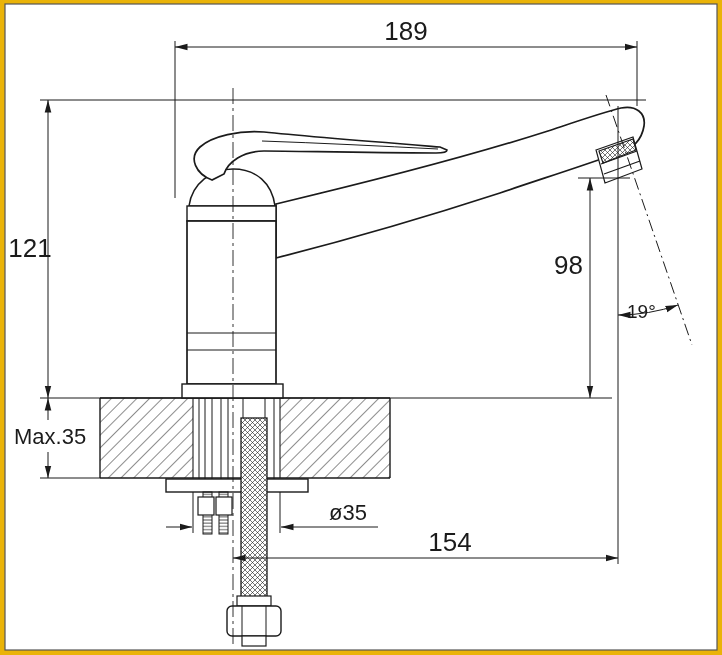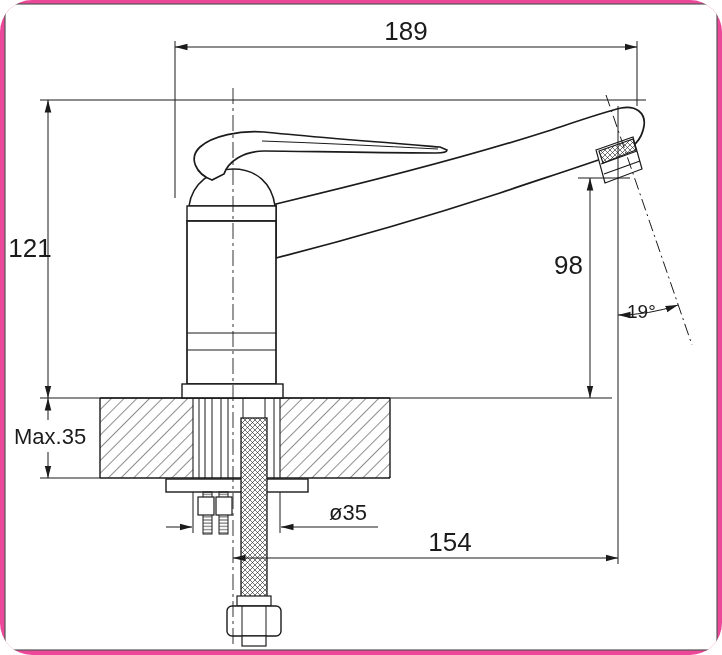--- a/index.html
+++ b/index.html
@@ -1,16 +1,16 @@
 <!DOCTYPE html>
 <html><head>
 <meta charset="utf-8">
 <style>
   html,body{margin:0;padding:0;background:#ffffff;}
-  .page{width:722px;height:655px;position:relative;background:#ec4899;overflow:hidden;border-radius:32px;}
+  .page{width:722px;height:655px;position:relative;background:#eab308;overflow:hidden;}
   svg{display:block;}
   text{font-family:"Liberation Sans", sans-serif; fill:#1b1b1b;}
 </style>
 </head>
 <body>
 
 <div class="page">
 <svg width="722" height="655" viewBox="0 0 722 655">
   <defs>
     <marker id="arrow" markerWidth="13" markerHeight="9" refX="12.5" refY="4.5" orient="auto-start-reverse" markerUnits="userSpaceOnUse">

